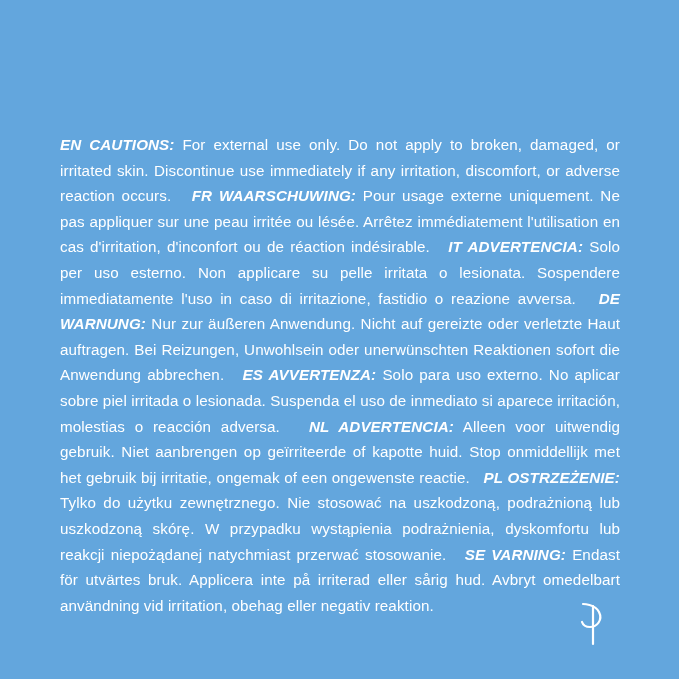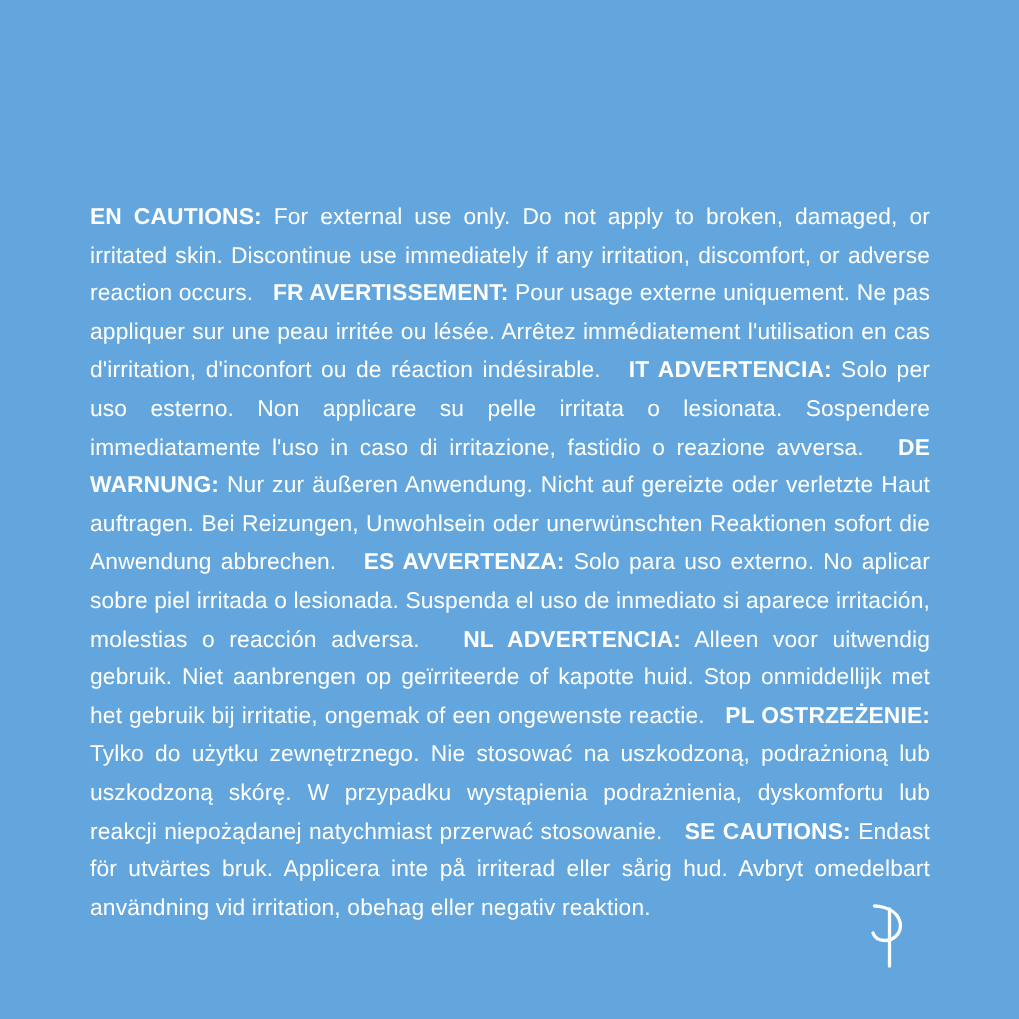--- a/index.html
+++ b/index.html
@@ -26,20 +26,21 @@
     width: 560px;
     color: #ffffff;
     font-size: 15.2px;
     line-height: 25.6px;
     text-align: justify;
     text-justify: inter-word;
     letter-spacing: 0.1px;
   }
   .lang-label {
     font-weight: bold;
+    font-style: italic;
   }
   .lang-text {
     font-weight: normal;
   }
   .seg-gap {
     display: inline;
   }
   .logo {
     position: absolute;
     left: 573px;
@@ -53,39 +54,39 @@
 </style>
 </head>
 <body>
 
 <div class="page">
 
   <div class="cautions-block">
     <span class="lang-label">EN CAUTIONS:</span>
     <span class="lang-text">For external use only. Do not apply to broken, damaged, or irritated skin. Discontinue use immediately if any irritation, discomfort, or adverse reaction occurs.</span>
     <span class="seg-gap">&nbsp; </span>
-    <span class="lang-label">FR AVERTISSEMENT:</span>
+    <span class="lang-label">FR WAARSCHUWING:</span>
     <span class="lang-text">Pour usage externe uniquement. Ne pas appliquer sur une peau irritée ou lésée. Arrêtez immédiatement l'utilisation en cas d'irritation, d'inconfort ou de réaction indésirable.</span>
     <span class="seg-gap">&nbsp; </span>
     <span class="lang-label">IT ADVERTENCIA:</span>
     <span class="lang-text">Solo per uso esterno. Non applicare su pelle irritata o lesionata. Sospendere immediatamente l'uso in caso di irritazione, fastidio o reazione avversa.</span>
     <span class="seg-gap">&nbsp; </span>
     <span class="lang-label">DE WARNUNG:</span>
     <span class="lang-text">Nur zur äußeren Anwendung. Nicht auf gereizte oder verletzte Haut auftragen. Bei Reizungen, Unwohlsein oder unerwünschten Reaktionen sofort die Anwendung abbrechen.</span>
     <span class="seg-gap">&nbsp; </span>
     <span class="lang-label">ES AVVERTENZA:</span>
     <span class="lang-text">Solo para uso externo. No aplicar sobre piel irritada o lesionada. Suspenda el uso de inmediato si aparece irritación, molestias o reacción adversa.</span>
     <span class="seg-gap">&nbsp; </span>
     <span class="lang-label">NL ADVERTENCIA:</span>
     <span class="lang-text">Alleen voor uitwendig gebruik. Niet aanbrengen op geïrriteerde of kapotte huid. Stop onmiddellijk met het gebruik bij irritatie, ongemak of een ongewenste reactie.</span>
     <span class="seg-gap">&nbsp; </span>
     <span class="lang-label">PL OSTRZEŻENIE:</span>
     <span class="lang-text">Tylko do użytku zewnętrznego. Nie stosować na uszkodzoną, podrażnioną lub uszkodzoną skórę. W przypadku wystąpienia podrażnienia, dyskomfortu lub reakcji niepożądanej natychmiast przerwać stosowanie.</span>
     <span class="seg-gap">&nbsp; </span>
-    <span class="lang-label">SE CAUTIONS:</span>
+    <span class="lang-label">SE VARNING:</span>
     <span class="lang-text">Endast för utvärtes bruk. Applicera inte på irriterad eller sårig hud. Avbryt omedelbart användning vid irritation, obehag eller negativ reaktion.</span>
   </div>
 
   <div class="logo">
     <svg viewBox="0 0 40 46" width="40" height="46" aria-hidden="true">
       <path d="M10 4 C10 4, 22 4, 26 12 C30 20, 24 27, 17 27 C13 27, 10 25, 9 22" fill="none" stroke="#ffffff" stroke-width="2.2" stroke-linecap="round"></path>
       <path d="M20 6 L20 44" fill="none" stroke="#ffffff" stroke-width="2.2" stroke-linecap="round"></path>
     </svg>
   </div>
 

